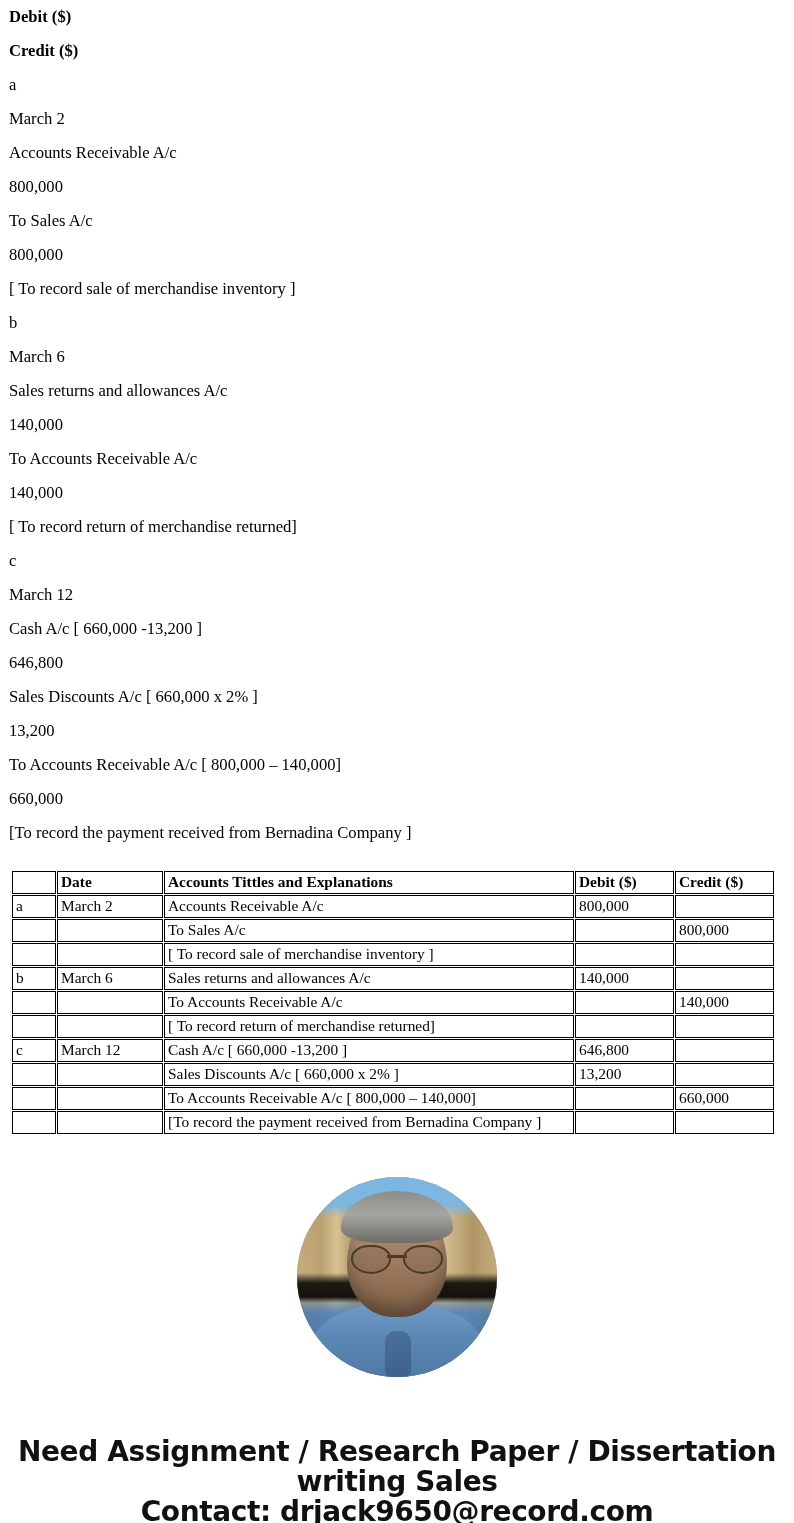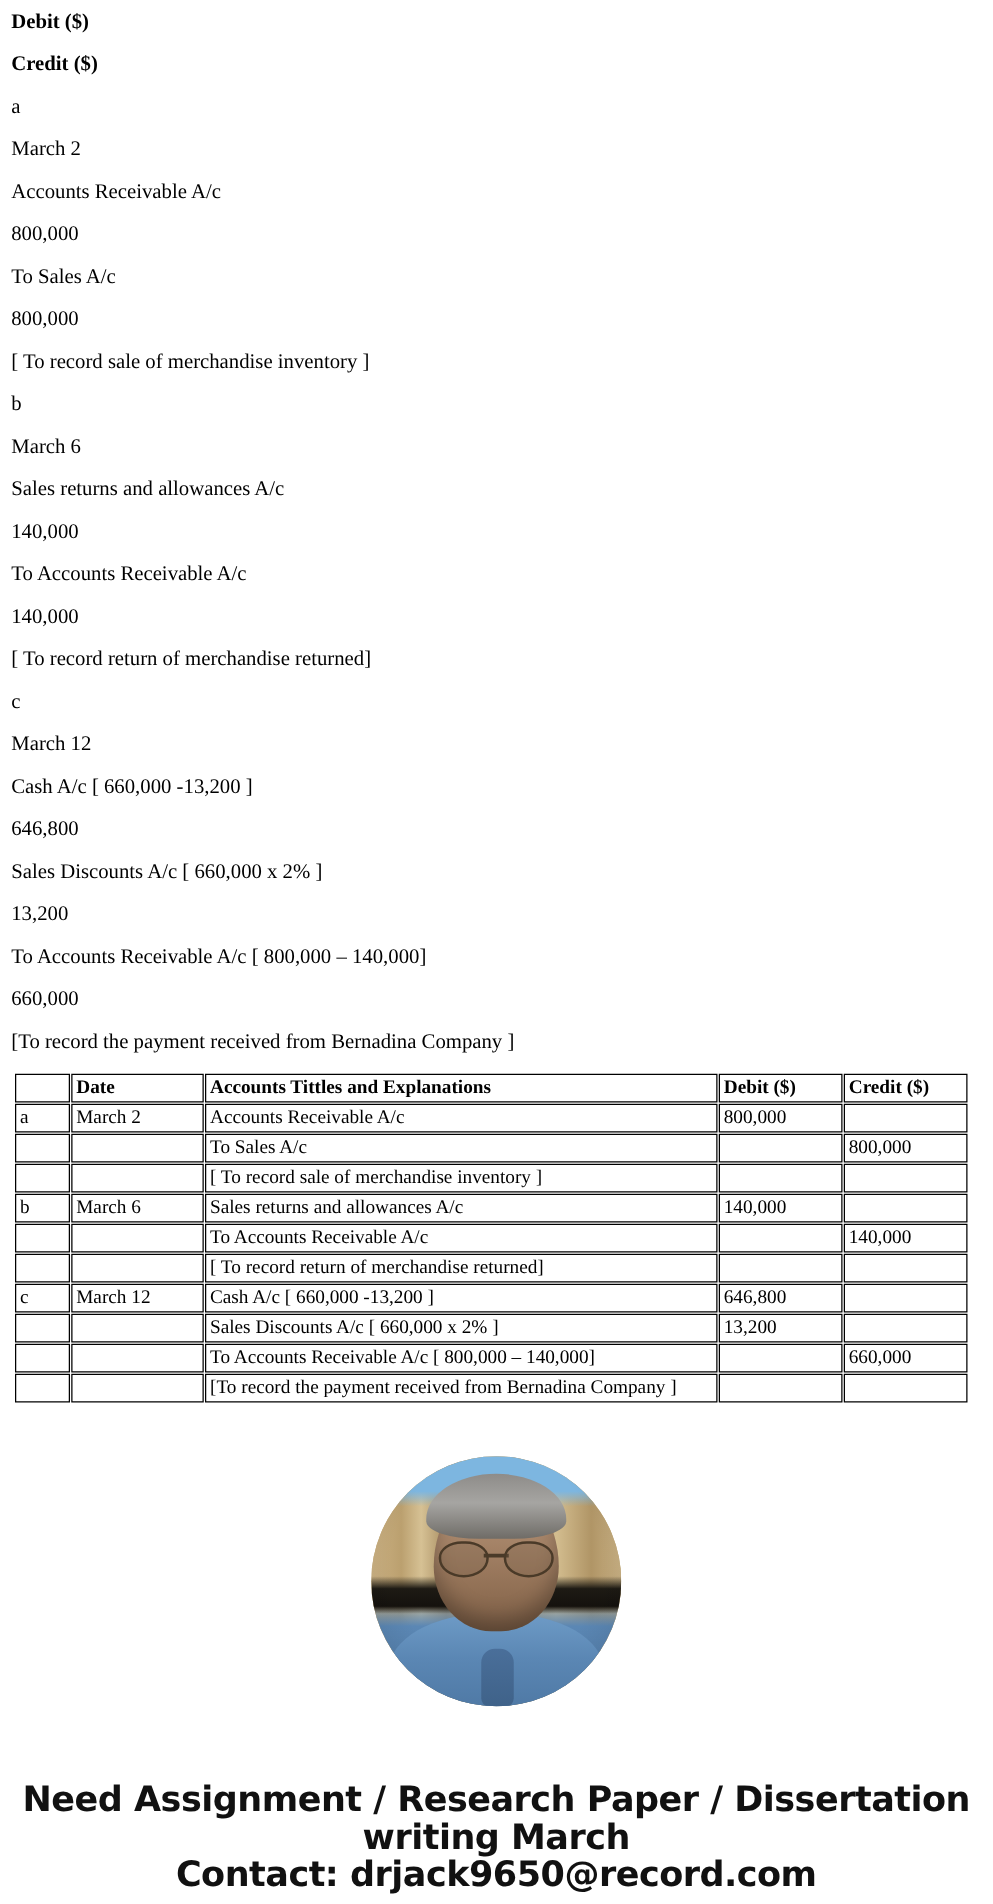--- a/index.html
+++ b/index.html
@@ -33,21 +33,21 @@
     align-items: center;
     white-space: pre;
   }
   #flow-list .flow-line.bold {
     font-weight: bold;
   }
 
   
   #journal-table-wrap {
     padding: 0 0 0 11px;
-    margin-top: 8px;
+    margin-top: 20px;
   }
   table.journal {
     border-collapse: separate;
     border-spacing: 1px;
     width: 764px;
     table-layout: fixed;
     font-size: 15.4px;
     line-height: 17px;
   }
   table.journal col.c-ref   { width: 44px; }
@@ -326,15 +326,15 @@
     <div class="glasses">
       <span class="lens left"></span>
       <span class="bridge"></span>
       <span class="lens right"></span>
     </div>
   </div>
 </div>
 
 <div id="promo">
   <span class="promo-line">Need Assignment / Research Paper / Dissertation</span>
-  <span class="promo-line">writing March</span>
+  <span class="promo-line">writing Sales</span>
   <span class="promo-line">Contact: drjack9650@record.com</span>
 </div>
 
 </body></html>

